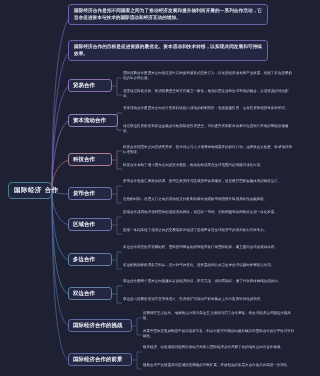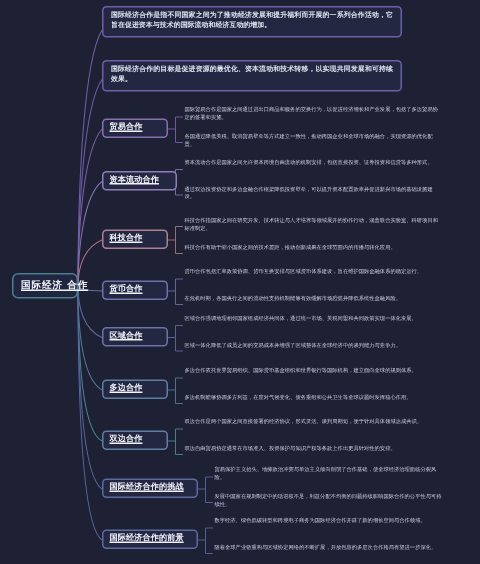--- a/index.html
+++ b/index.html
@@ -68,21 +68,21 @@
   }
   .detail {
     position: absolute;
     box-sizing: border-box;
     font-size: 3.5px;
     line-height: 5.2px;
     color: #c9d0e2;
     letter-spacing: 0.02px;
     text-align: left;
   }
-  .branch-label { display: block; text-decoration: underline; }
+  .branch-label { display: block; }
 </style>
 </head>
 <body>
 
 <div id="canvas">
 
   <svg class="links" viewBox="0 0 300 376">
 
     <path d="M52 191 C 52 120, 56 40, 68 20" stroke="#6e5fa8" stroke-width="0.7" fill="none"></path>
     <path d="M52 191 C 52 140, 56 70, 68 53" stroke="#6e5fa8" stroke-width="0.7" fill="none"></path>

